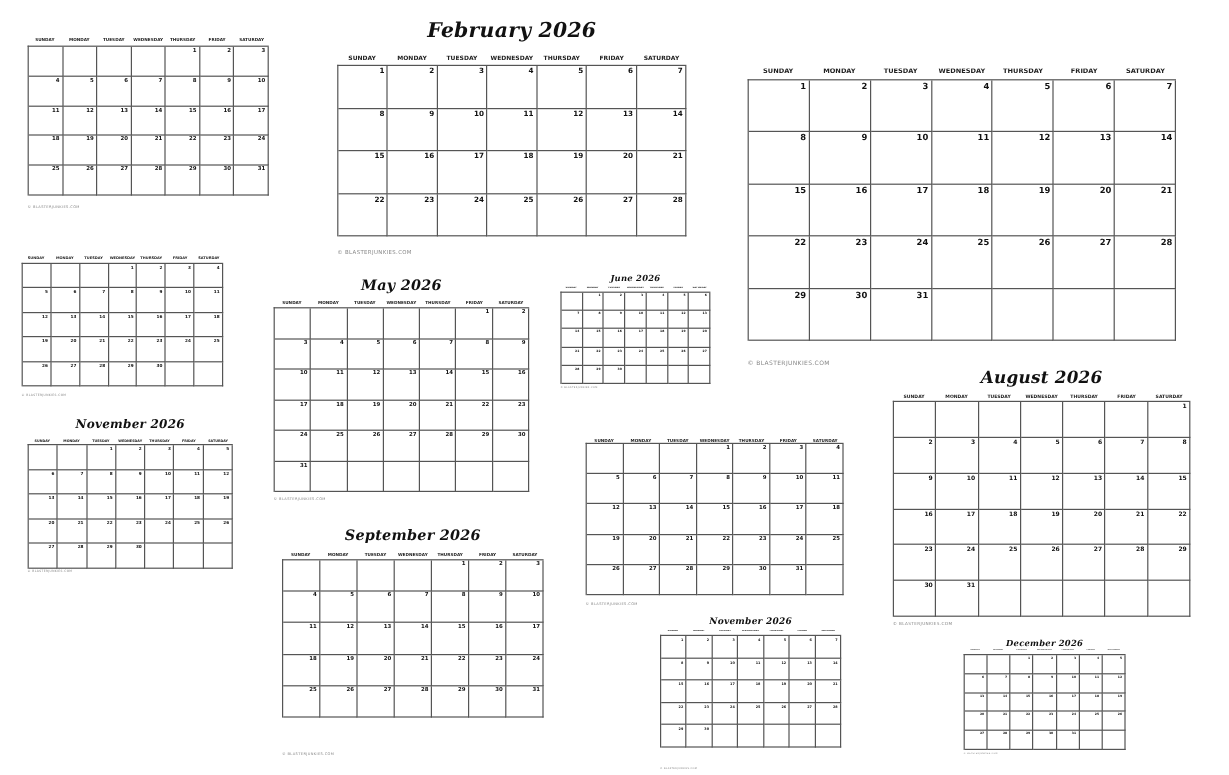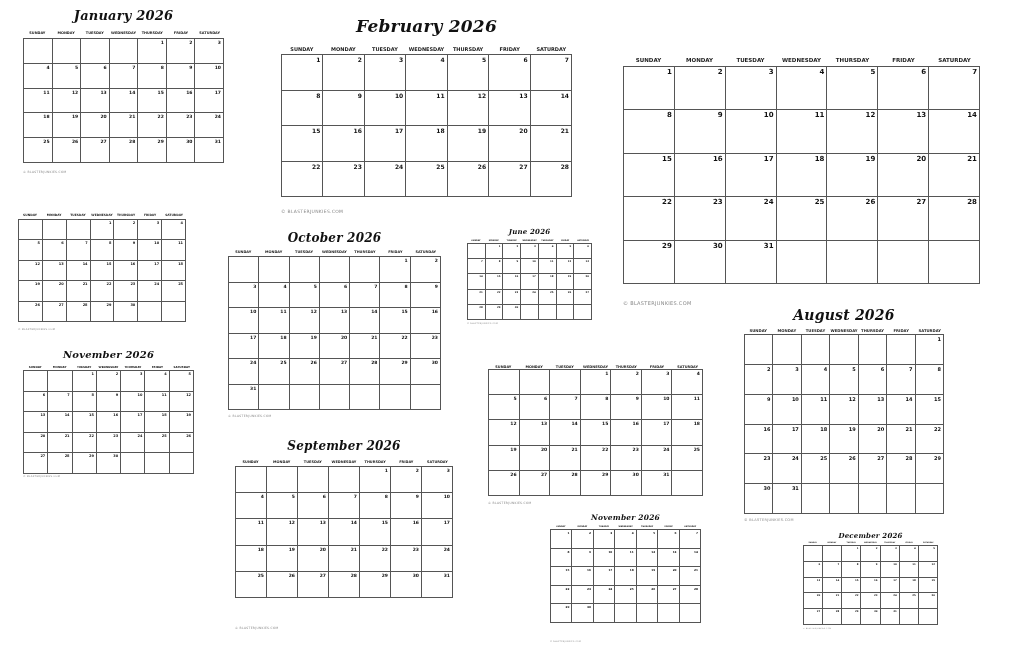--- a/index.html
+++ b/index.html
@@ -36,21 +36,20 @@
   .cal .footer {
     position: absolute; left: 0; white-space: nowrap; color: #888;
     font-family: "DejaVu Sans", sans-serif; letter-spacing: 0.3px;
   }
 </style>
 </head>
 <body>
 
 <div id="canvas">
     <div class="cal" style="left: 23px; top: 6px; width: 201px; height: 172px;">
-    <div class="title" style="top: 0px; height: 20px; line-height: 20px; font-size: 13px;">January 2026</div>
     <div class="dow-row" style="top: 25px;">
         <div class="dow" style="font-size: 3.5px;">Sunday</div>
         <div class="dow" style="font-size: 3.5px;">Monday</div>
         <div class="dow" style="font-size: 3.5px;">Tuesday</div>
         <div class="dow" style="font-size: 3.5px;">Wednesday</div>
         <div class="dow" style="font-size: 3.5px;">Thursday</div>
         <div class="dow" style="font-size: 3.5px;">Friday</div>
         <div class="dow" style="font-size: 3.5px;">Saturday</div>
       </div>
     <div class="grid" style="top: 32px; height: 125px; grid-template-rows: repeat(5, 1fr);">
@@ -467,21 +466,21 @@
         </div>
         <div class="cell">
           <span class="num" style="font-size: 3.5px;">30</span>
         </div>
         <div class="cell"></div>
         <div class="cell"></div>
       </div>
     <div class="footer" style="top: 135px; font-size: 2.5px;">© BLASTERJUNKIES.COM</div>
   </div>
     <div class="cal" style="left: 228px; top: 229px; width: 213px; height: 193px;">
-    <div class="title" style="top: 0px; height: 18px; line-height: 18px; font-size: 12px;">October 2026</div>
+    <div class="title" style="top: 0px; height: 18px; line-height: 18px; font-size: 12px;">May 2026</div>
     <div class="dow-row" style="top: 21px;">
         <div class="dow" style="font-size: 3.5px;">Sunday</div>
         <div class="dow" style="font-size: 3.5px;">Monday</div>
         <div class="dow" style="font-size: 3.5px;">Tuesday</div>
         <div class="dow" style="font-size: 3.5px;">Wednesday</div>
         <div class="dow" style="font-size: 3.5px;">Thursday</div>
         <div class="dow" style="font-size: 3.5px;">Friday</div>
         <div class="dow" style="font-size: 3.5px;">Saturday</div>
       </div>
     <div class="grid" style="top: 27px; height: 154px; grid-template-rows: repeat(6, 1fr);">
@@ -916,21 +915,21 @@
         <div class="cell">
           <span class="num" style="font-size: 4.5px;">30</span>
         </div>
         <div class="cell">
           <span class="num" style="font-size: 4.5px;">31</span>
         </div>
         <div class="cell"></div>
       </div>
     <div class="footer" style="top: 158px; font-size: 3px;">© BLASTERJUNKIES.COM</div>
   </div>
-    <div class="cal" style="left: 744px; top: 305px; width: 200px; height: 221px;">
+    <div class="cal" style="left: 744px; top: 305px; width: 248px; height: 221px;">
     <div class="title" style="top: 0px; height: 20px; line-height: 20px; font-size: 14px;">August 2026</div>
     <div class="dow-row" style="top: 23px;">
         <div class="dow" style="font-size: 3.8px;">Sunday</div>
         <div class="dow" style="font-size: 3.8px;">Monday</div>
         <div class="dow" style="font-size: 3.8px;">Tuesday</div>
         <div class="dow" style="font-size: 3.8px;">Wednesday</div>
         <div class="dow" style="font-size: 3.8px;">Thursday</div>
         <div class="dow" style="font-size: 3.8px;">Friday</div>
         <div class="dow" style="font-size: 3.8px;">Saturday</div>
       </div>

